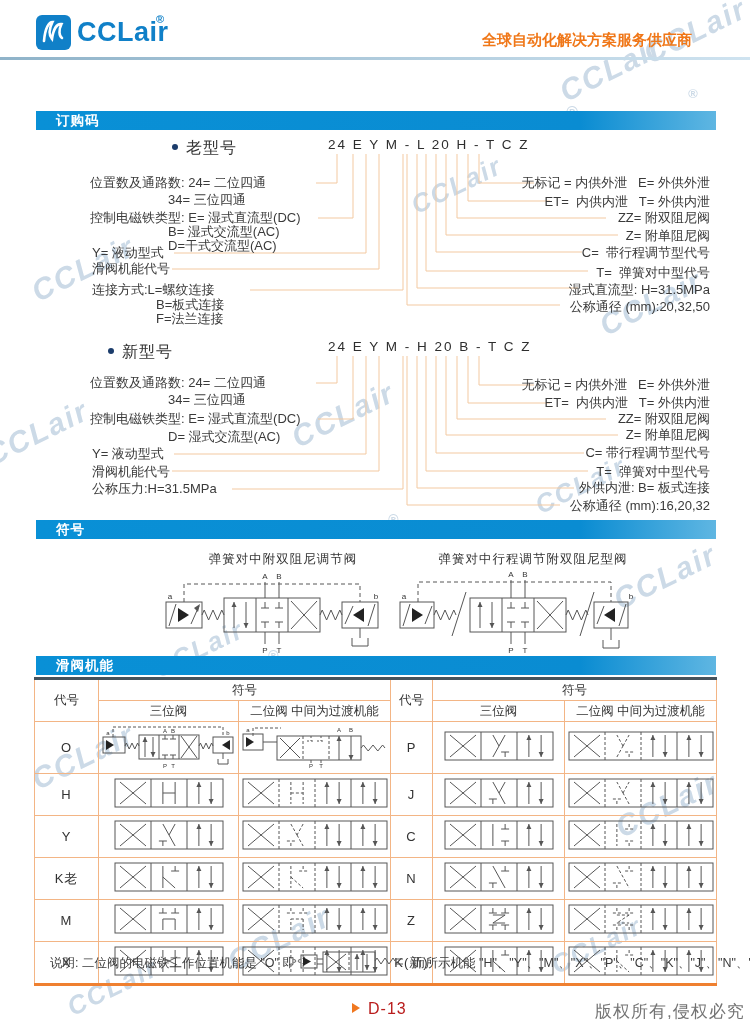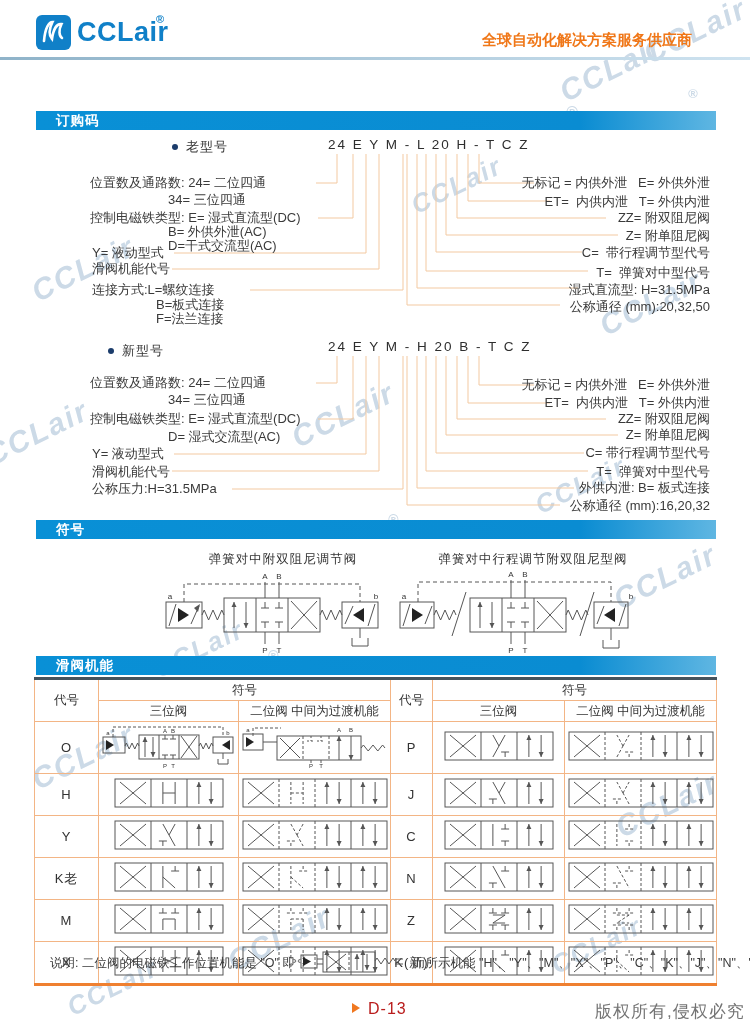--- a/index.html
+++ b/index.html
@@ -16,21 +16,21 @@
   .logo-reg{position:absolute;left:156px;top:13px;font-size:11px;color:#1080c8;font-weight:bold}
   .tagline{position:absolute;right:58px;top:31px;font-size:15px;font-weight:bold;color:#f07718}
   .hdr-rule{position:absolute;left:0;top:57px;width:750px;height:3px;
             background:linear-gradient(90deg,#8fb3c9,#cfe3f0)}
   
   .bar{position:absolute;left:36px;width:680px;height:19px;line-height:19px;
        background:linear-gradient(90deg,#0990d6 0%,#0a8cd2 80%,#5fb6e2 100%);
        color:#fff;font-size:13.5px;font-weight:bold;padding-left:20px;box-sizing:border-box;letter-spacing:1px}
   
   .bullet{position:absolute;width:6px;height:6px;border-radius:50%;background:#1b3c6b}
-  .model-label{position:absolute;font-size:13px;color:#333;letter-spacing:1px}
+  .model-label{position:absolute;font-size:16px;color:#333;letter-spacing:1px}
   .model-code{position:absolute;font-size:13.5px;color:#2e2e2e;letter-spacing:2px;white-space:pre;font-weight:500}
   .olab{position:absolute;font-size:13px;color:#3a3a3a;white-space:pre;line-height:14px}
   .olab-r{position:absolute;right:40px;font-size:13px;color:#3a3a3a;white-space:pre;text-align:right;line-height:14px}
   
   .sym-caption{position:absolute;font-size:12.5px;color:#333;text-align:center;letter-spacing:1px}
   .diagram{position:absolute}
   
   #spool-table{position:absolute;left:34px;top:677px;width:682px;border-collapse:collapse;table-layout:fixed;
      border-top:3px solid #46535d;border-bottom:3px solid #ef8030}
   #spool-table th,#spool-table td{border:1px solid #f3b585;font-weight:normal;font-size:13px;color:#333;
@@ -130,21 +130,21 @@
       <polyline points="584,323 436,323 436,226" fill="none"></polyline>
       <polyline points="588,341 426,341 426,226" fill="none"></polyline>
       <polyline points="574,358 417,358 417,226" fill="none"></polyline>
       <polyline points="560,375 407,375 407,226" fill="none"></polyline>
     </svg>
 
   <div id="labels-host">
       <div class="olab" style="left:90px;top:176px">位置数及通路数: 24= 二位四通</div>
       <div class="olab" style="left:168px;top:193px">34= 三位四通</div>
       <div class="olab" style="left:90px;top:211px">控制电磁铁类型: E= 湿式直流型(DC)</div>
-      <div class="olab" style="left:168px;top:225px">B= 外供外泄(AC)</div>
+      <div class="olab" style="left:168px;top:225px">B= 湿式交流型(AC)</div>
       <div class="olab" style="left:168px;top:239px">D=干式交流型(AC)</div>
       <div class="olab" style="left:92px;top:246px">Y= 液动型式</div>
       <div class="olab" style="left:92px;top:262px">滑阀机能代号</div>
       <div class="olab" style="left:92px;top:283px">连接方式:L=螺纹连接</div>
       <div class="olab" style="left:156px;top:298px">B=板式连接</div>
       <div class="olab" style="left:156px;top:312px">F=法兰连接</div>
       <div class="olab-r" style="top:176px">无标记 = 内供外泄   E= 外供外泄</div>
       <div class="olab-r" style="top:195px">ET=  内供内泄   T= 外供内泄</div>
       <div class="olab-r" style="top:211px">ZZ= 附双阻尼阀</div>
       <div class="olab-r" style="top:229px">Z= 附单阻尼阀</div>

